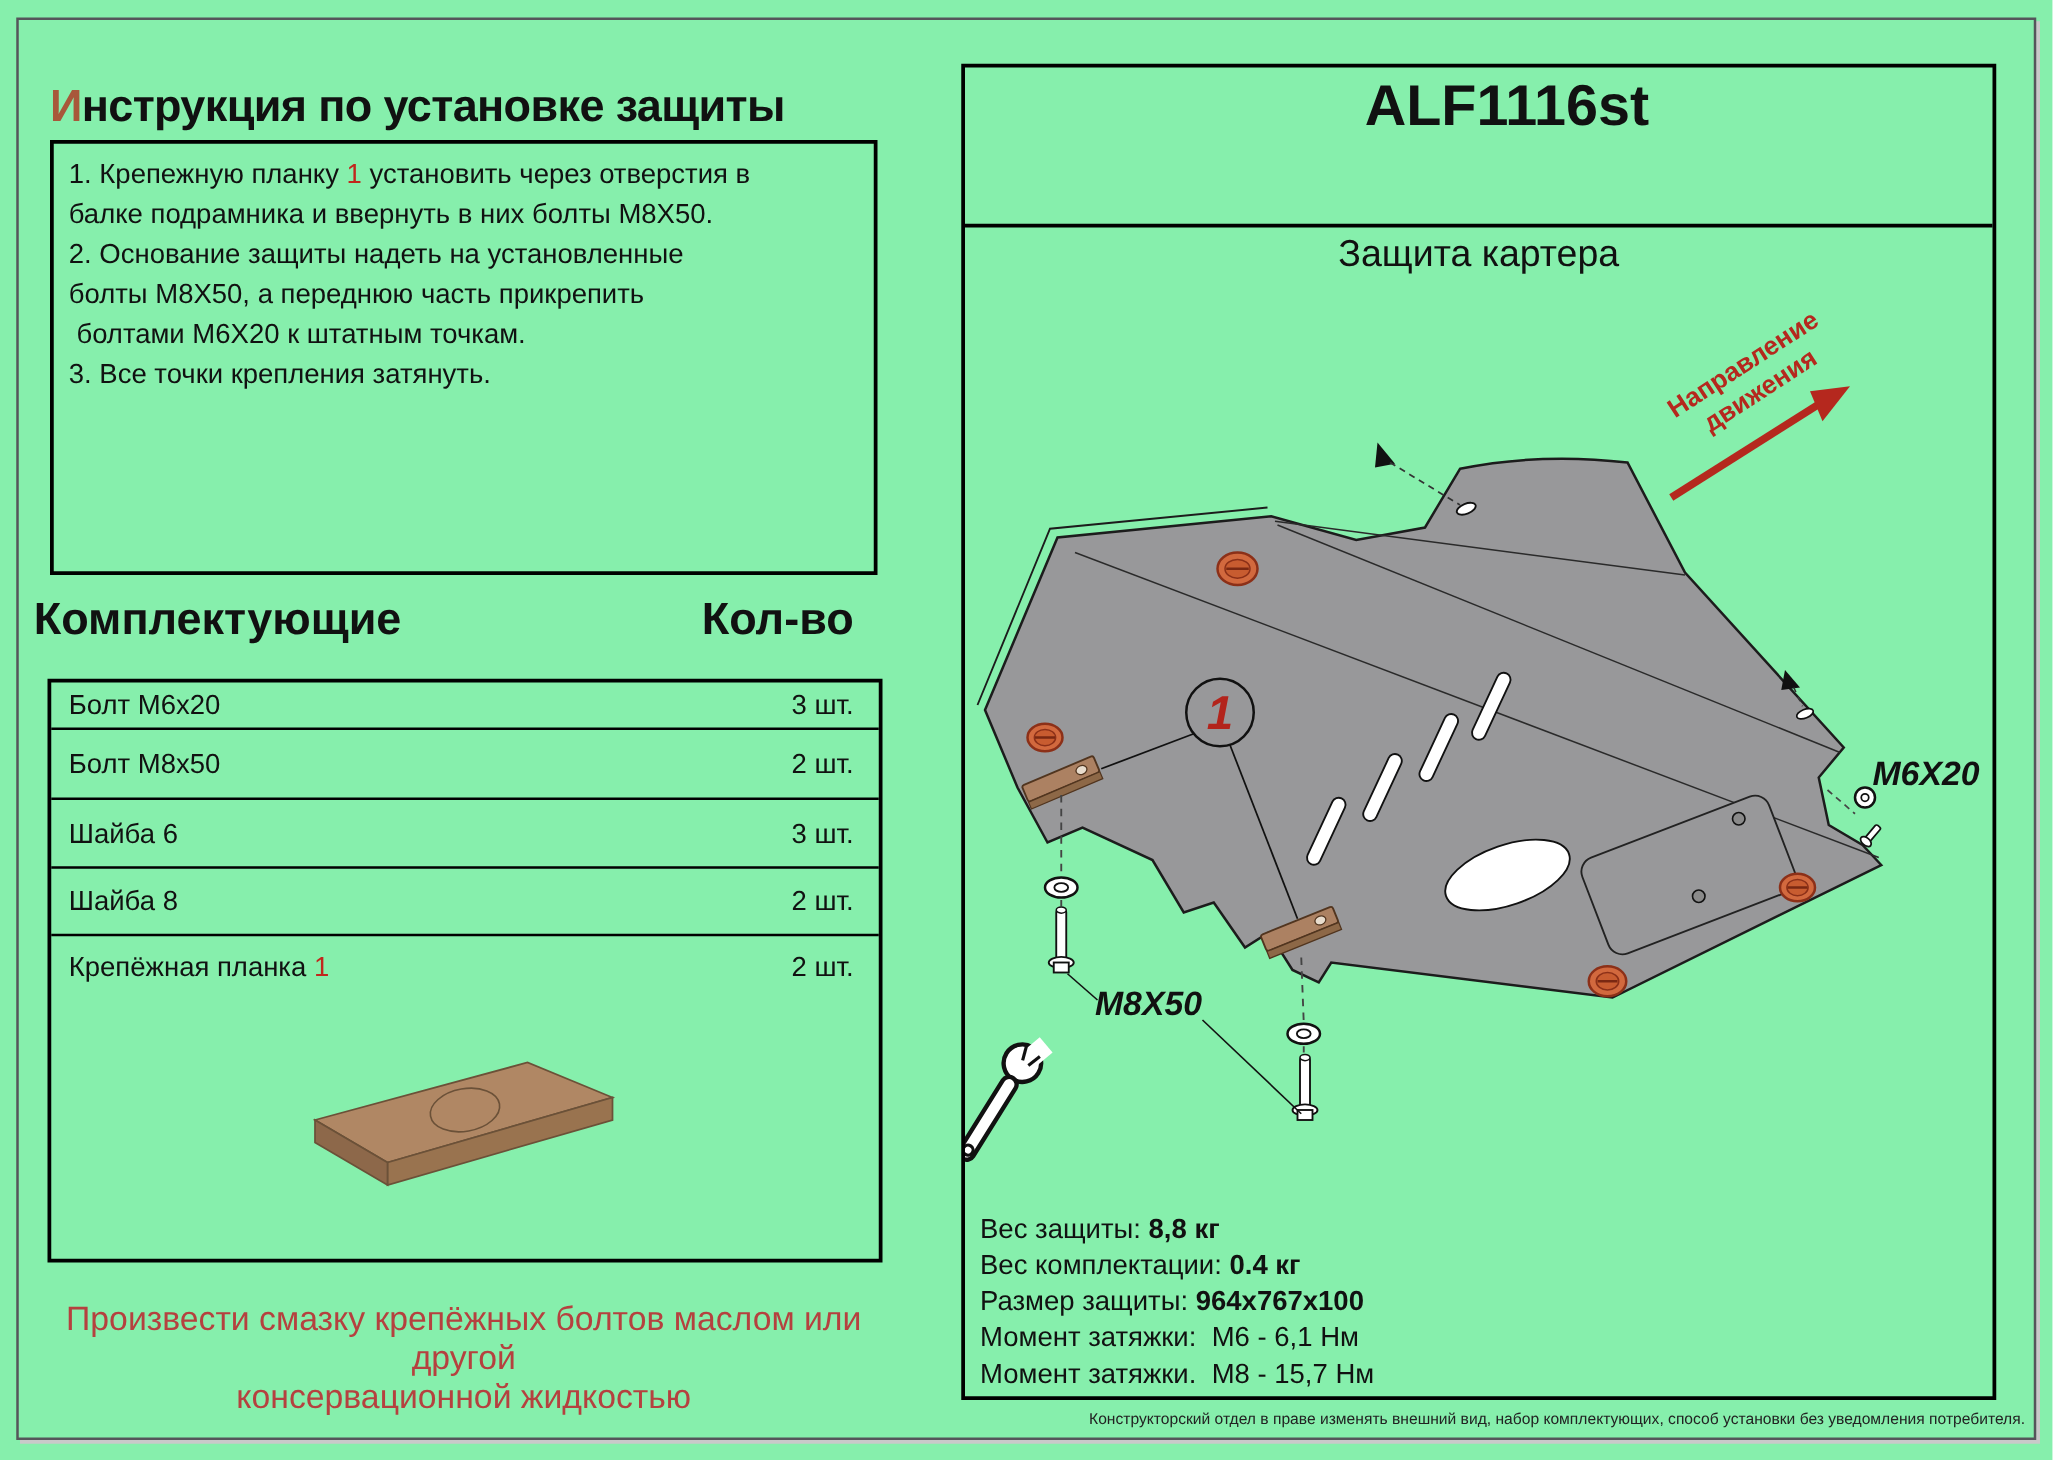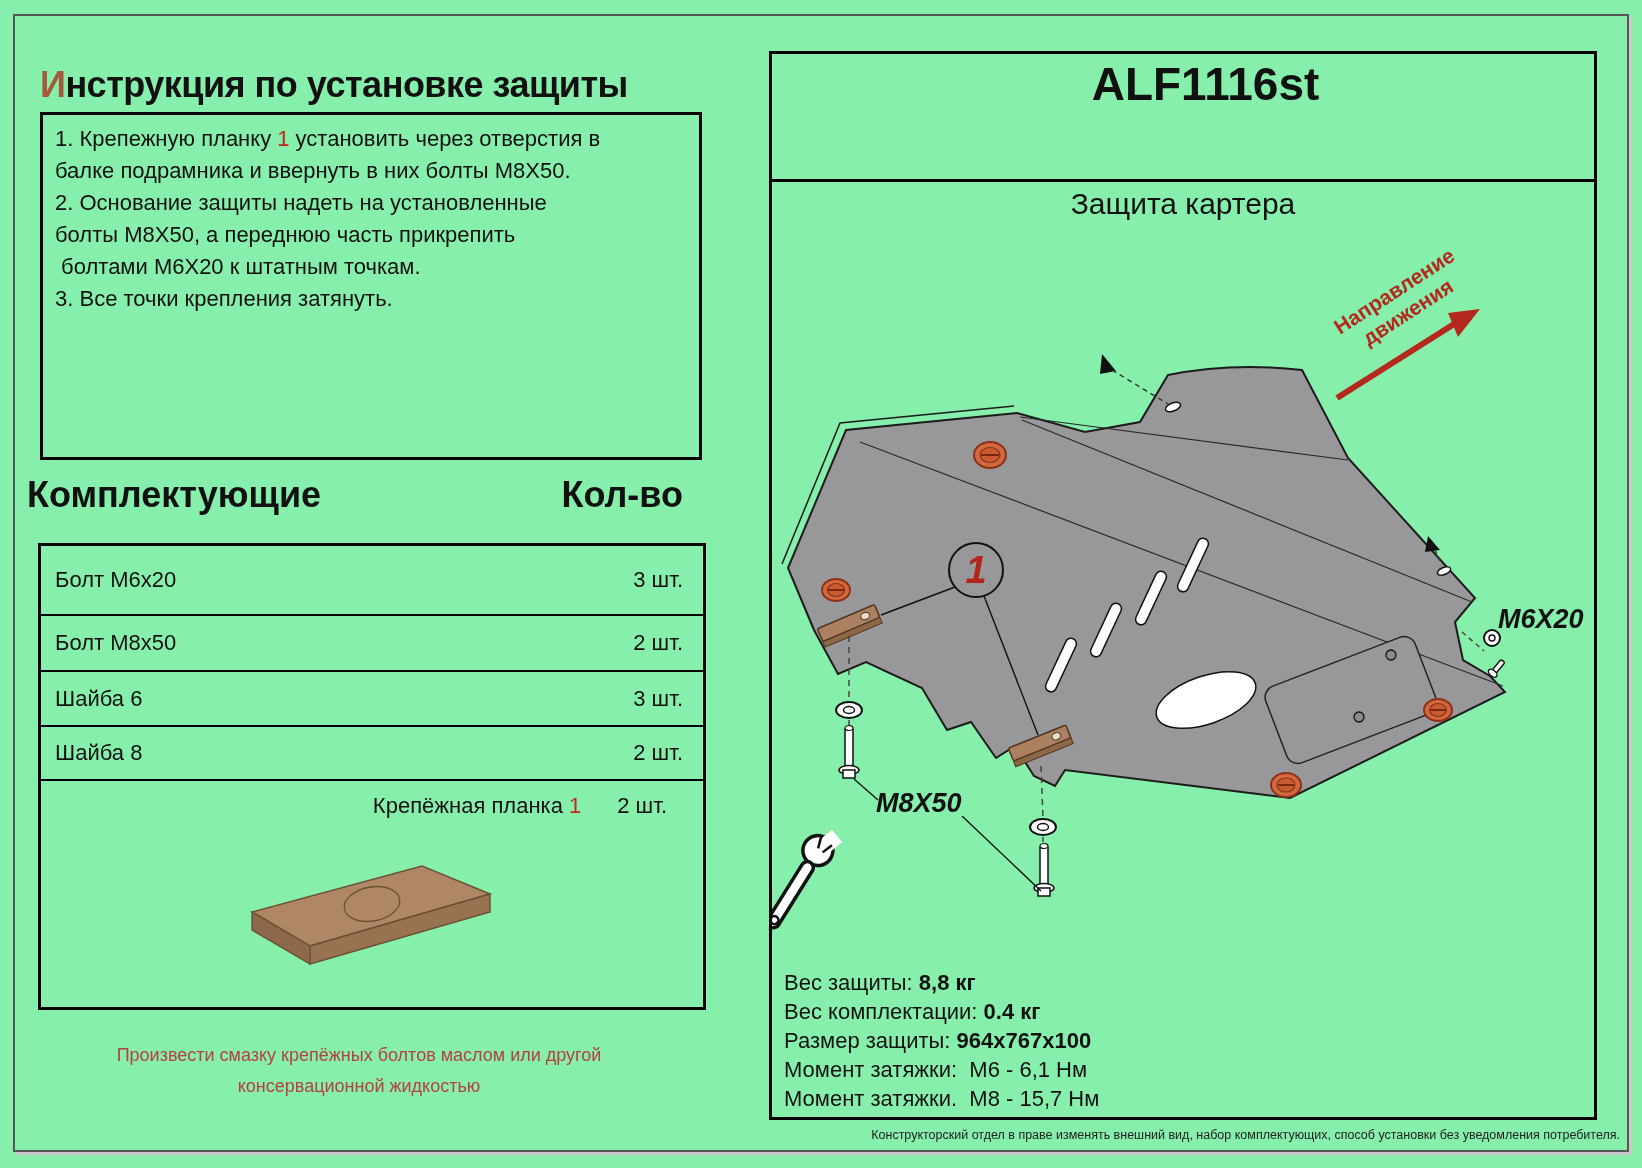--- a/index.html
+++ b/index.html
@@ -11,28 +11,28 @@
   
   .main-title{left:40px;top:38px;width:660px;font-size:36px;font-weight:bold;letter-spacing:-0.5px;line-height:46px;white-space:nowrap;}
   .title-accent{color:#a8583a;}
   .instr-box{left:40px;top:112px;width:662px;height:348px;border:3px solid #000;box-sizing:border-box;padding:8px 12px;}
   .instr-text{margin:0;font-size:22px;line-height:32px;white-space:pre-line;}
   .red{color:#c1271d;}
   .parts-header{left:27px;top:474px;width:656px;display:flex;justify-content:space-between;font-size:36px;font-weight:bold;}
   .parts-table{left:38px;top:543px;width:668px;height:467px;border:3px solid #000;box-sizing:border-box;display:flex;flex-direction:column;}
   .prow{display:flex;justify-content:space-between;align-items:center;font-size:22px;padding:0 20px 0 14px;box-sizing:border-box;}
   .prow+.prow{border-top:2px solid #000;}
-  .prow:nth-child(1){height:68px;}
+  .prow:nth-child(1){height:36px;}
   .prow:nth-child(2){height:56px;}
   .prow:nth-child(3){height:55px;}
   .prow:nth-child(4){height:54px;}
   .prow-last{flex:1;border-top:2px solid #000;display:flex;flex-direction:column;font-size:22px;box-sizing:border-box;}
-  .prow-last .row-line{display:flex;justify-content:flex-end;padding:12px 36px 0 14px;gap:36px;}
+  .prow-last .row-line{display:flex;justify-content:space-between;padding:12px 20px 0 14px;}
   .plank-wrap{flex:1;display:flex;align-items:center;justify-content:center;}
-  .lube-note{left:28px;top:1040px;width:662px;text-align:center;color:#b5413f;font-size:18px;line-height:31px;white-space:pre-line;}
+  .lube-note{left:40px;top:1040px;width:662px;text-align:center;color:#b5413f;font-size:27px;line-height:31px;white-space:pre-line;}
 
   
   .right-panel{left:769px;top:51px;width:828px;height:1069px;border:3px solid #000;box-sizing:border-box;}
   .panel-header{height:126px;border-bottom:3px solid #000;box-sizing:border-box;}
   .code{text-align:center;font-size:46px;font-weight:bold;line-height:56px;margin-top:2px;padding-left:45px;}
   .meta-row{display:flex;justify-content:space-between;font-size:22px;padding:0 14px 0 18px;margin-top:2px;}
   .part-name{text-align:center;font-size:30px;margin-top:5px;}
   .drawing{left:0;top:164px;width:822px;height:746px;}
   .specs{left:12px;top:914px;font-size:22px;line-height:29px;}
   .specs div{white-space:pre;}

